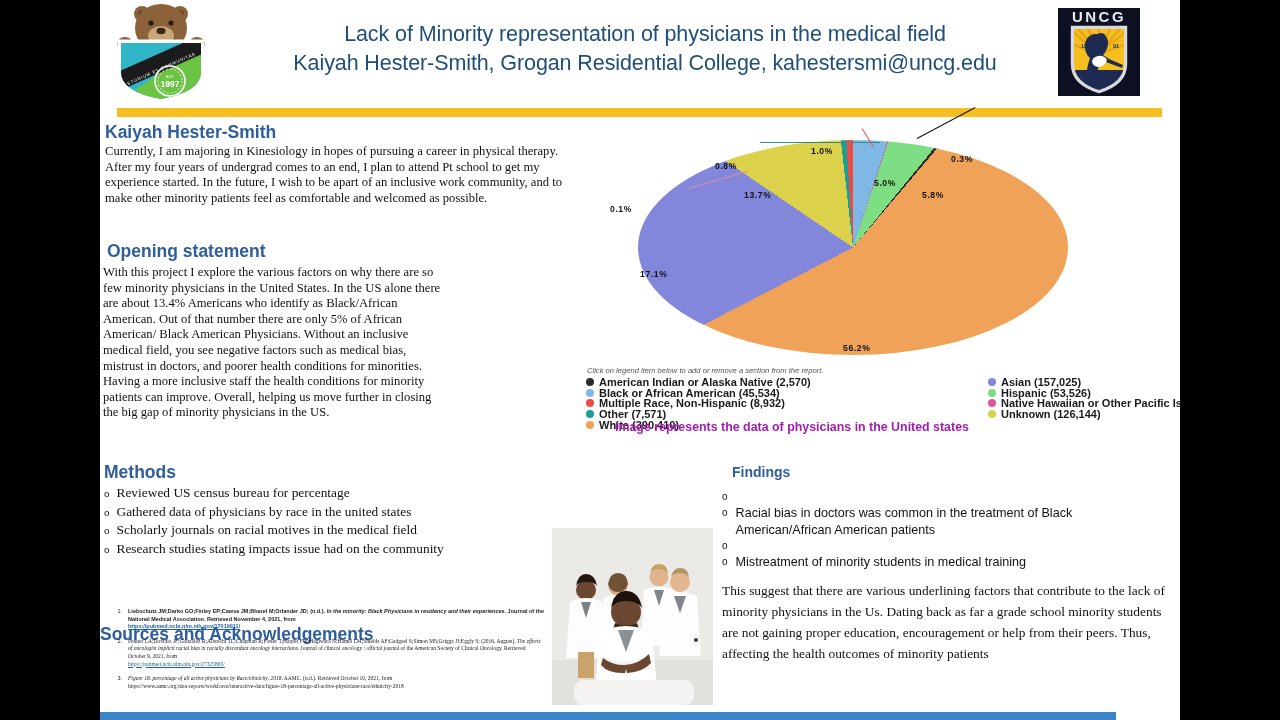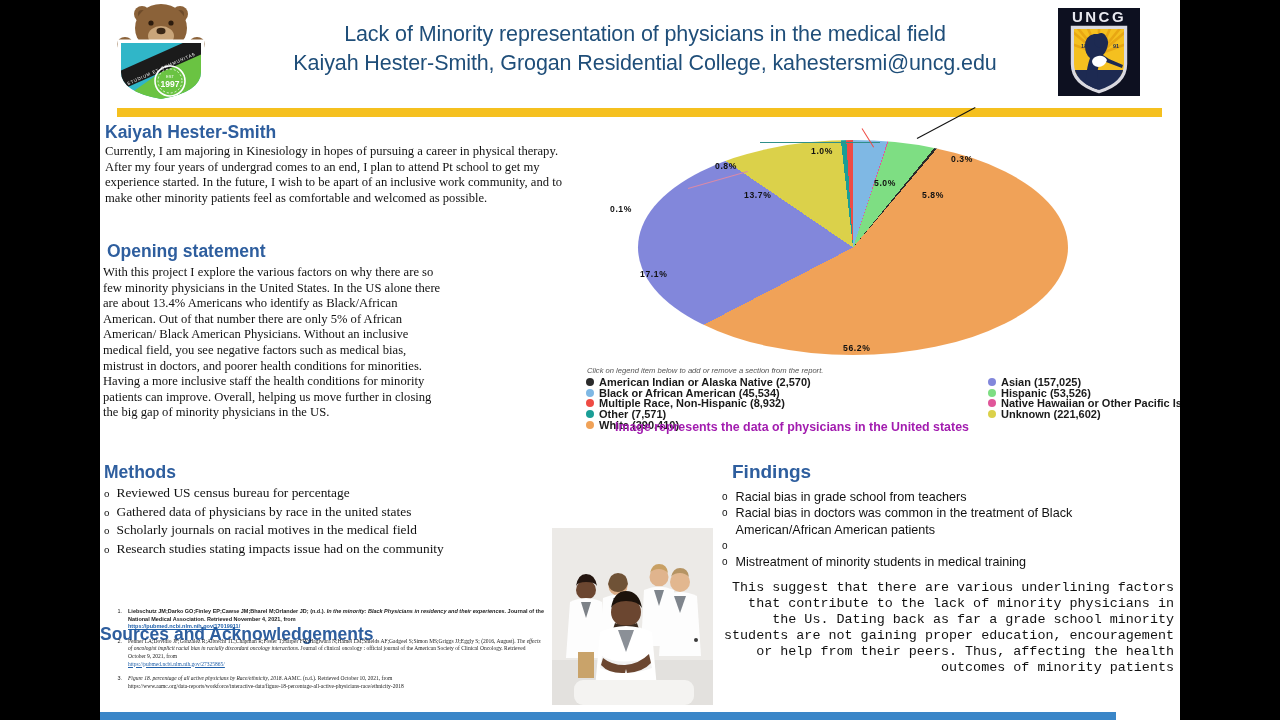--- a/index.html
+++ b/index.html
@@ -95,27 +95,27 @@
   .sw{width:8px;height:8px;border-radius:50%;flex:0 0 8px;}
   .lg-label{font-family:"Liberation Sans",sans-serif;font-weight:bold;
     font-size:11px;color:#1a1a1a;white-space:nowrap;text-align:center;}
   #chart-caption{
     position:absolute;left:515px;top:420px;
     font-family:"Liberation Sans",sans-serif;font-weight:bold;font-size:12.4px;
     color:#a21caf;
   }
 
   
-  #find-head{position:absolute;left:632px;top:462px;font-size:19px;}
+  #find-head{position:absolute;left:632px;top:462px;font-size:14px;}
   #find-list{position:absolute;left:622px;top:489px;width:440px;}
   #find-list .li{display:flex;gap:8px;font-family:"Liberation Sans",sans-serif;
     font-size:12.6px;line-height:16.3px;color:#111;}
   #find-list .bul{font-size:10px;line-height:16.3px;}
   #find-concl{position:absolute;left:622px;top:580px;width:452px;
-    font-family:Liberation Mono, monospace;font-size:13.4px;line-height:16px;color:#111;text-align:right;}
+    font-family:Liberation Serif, serif;font-size:13.4px;line-height:21px;color:#111;}
 
   
   #photo{position:absolute;left:452px;top:528px;width:161px;height:177px;
     background:#e9e7e4;overflow:hidden;}
 
   
   .blue-bar{position:absolute;left:0px;top:712px;width:1016px;height:8px;background:#3a86c8;}
 </style>
 </head>
 <body>
@@ -298,21 +298,21 @@
       <div class="lg-item">
         <span class="sw" style="background: rgb(126, 222, 131);"></span>
         <span class="lg-label">Hispanic (53,526)</span>
       </div>
       <div class="lg-item">
         <span class="sw" style="background: rgb(224, 86, 154);"></span>
         <span class="lg-label">Native Hawaiian or Other Pacific Islander (941)</span>
       </div>
       <div class="lg-item">
         <span class="sw" style="background: rgb(219, 209, 74);"></span>
-        <span class="lg-label">Unknown (221,602)</span>
+        <span class="lg-label">Unknown (126,144)</span>
       </div>
     </div>
   </div>
 
   <div id="chart-caption">Image represents the data of physicians in the United states</div>
 
   <div id="photo">
     <svg viewBox="0 0 161 177" width="161" height="177">
       <rect width="161" height="177" fill="#eceae7"></rect>
       <rect x="0" y="132" width="161" height="45" fill="#e3e1de"></rect>
@@ -359,21 +359,20 @@
         <path d="M97 126 q-10 10 -24 11 l2 8 q16 -1 24 -10z" fill="#6b4630"></path>
       </g>
       <rect x="22" y="152" width="120" height="25" rx="9" fill="#f4f3f1"></rect>
     </svg>
   </div>
 
   <div class="h-sec" id="find-head">Findings</div>
   <div id="find-list">
     <div class="li">
       <span class="bul">o</span>
-      <span>Racial bias in grade school from teachers</span>
     </div>
     <div class="li">
       <span class="bul">o</span>
       <span>Racial bias in doctors was common in the treatment of Black American/African American patients</span>
     </div>
     <div class="li">
       <span class="bul">o</span>
     </div>
     <div class="li">
       <span class="bul">o</span>

